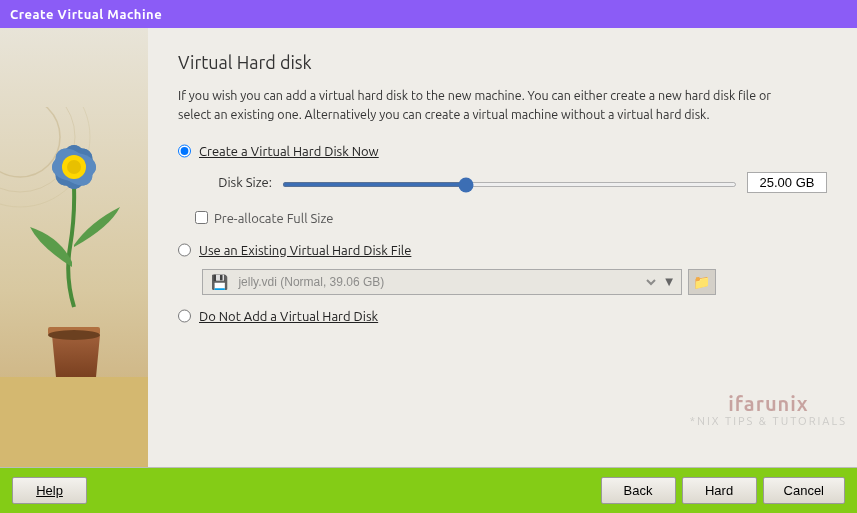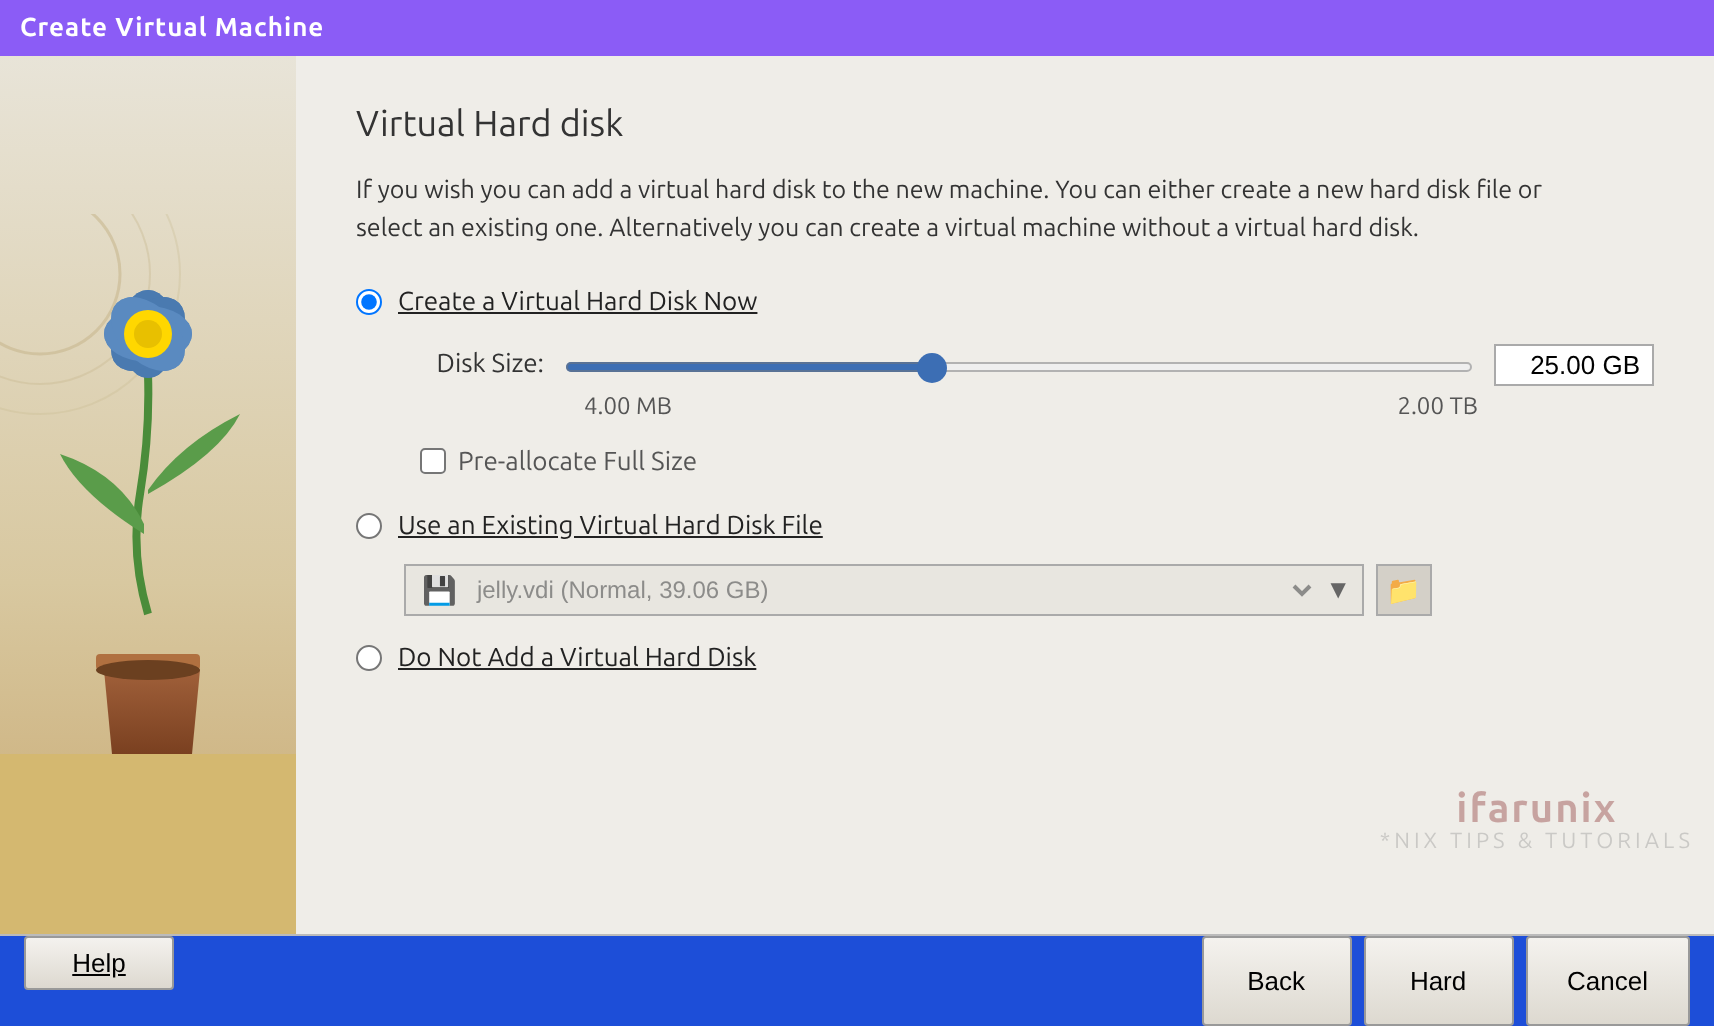--- a/index.html
+++ b/index.html
@@ -121,39 +121,39 @@
       cursor: pointer;
       accent-color: #3c6eb4;
     }
 
     .size-input {
       width: 80px;
       border: 1px solid #aaa;
       background: #fff;
       padding: 2px 6px;
       font-size: 13px;
-      text-align: right;
+      text-align: center;
     }
 
     .size-range-labels {
       display: flex;
       justify-content: space-between;
       margin-left: 80px;
       max-width: 550px;
       font-size: 12px;
       color: #555;
       padding-left: 10px;
       padding-right: 88px;
     }
 
     
     .preallocate-row {
       display: flex;
       align-items: center;
-      margin-left: 32px;
+      margin-left: 17px;
       margin-top: 6px;
       margin-bottom: 14px;
       gap: 6px;
     }
 
     .preallocate-row input[type="checkbox"] {
       cursor: pointer;
     }
 
     .preallocate-label {
@@ -200,24 +200,25 @@
       background: #d4d0c8;
       display: flex;
       align-items: center;
       justify-content: center;
       cursor: pointer;
       font-size: 14px;
     }
 
     
     .bottom-bar {
-      background: #1d4ed8;
+      background: #84cc16;
       border-top: 1px solid #bbb;
       height: 46px;
       display: flex;
+      align-items: center;
       padding: 0 12px;
     }
 
     .bottom-left {
       flex: 1;
     }
 
     .bottom-right {
       display: flex;
       gap: 6px;
@@ -310,24 +311,20 @@
     </div>
 
     <div class="disk-size-section">
       <div class="size-row">
         <span class="size-label">Disk Size:</span>
         <div class="slider-container">
           <input type="range" min="0" max="100" value="40" style="width: 100%;">
         </div>
         <input type="text" class="size-input" value="25.00 GB" style="">
       </div>
-      <div class="size-range-labels">
-        <span>4.00 MB</span>
-        <span>2.00 TB</span>
-      </div>
     </div>
 
     <div class="preallocate-row">
       <input type="checkbox" id="preallocate" style="">
       <label class="preallocate-label" for="preallocate">Pre-allocate Full Size</label>
     </div>
 
     <div class="radio-option" style="margin-top:4px;">
       <input type="radio" name="hdd-option" id="use-existing" style="">
       <label class="radio-label" for="use-existing">Use an Existing Virtual Hard Disk File</label>

